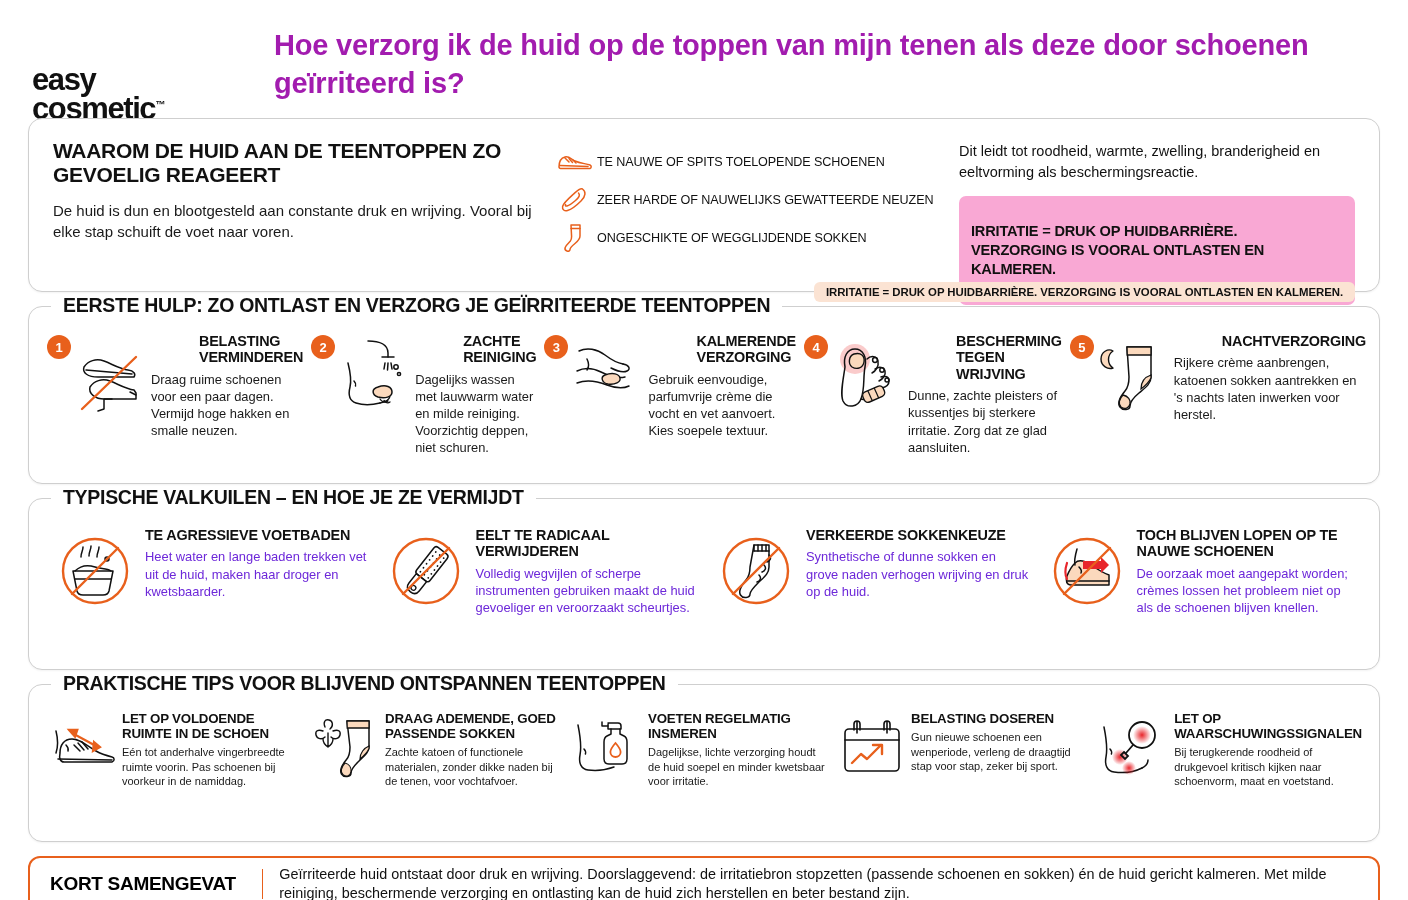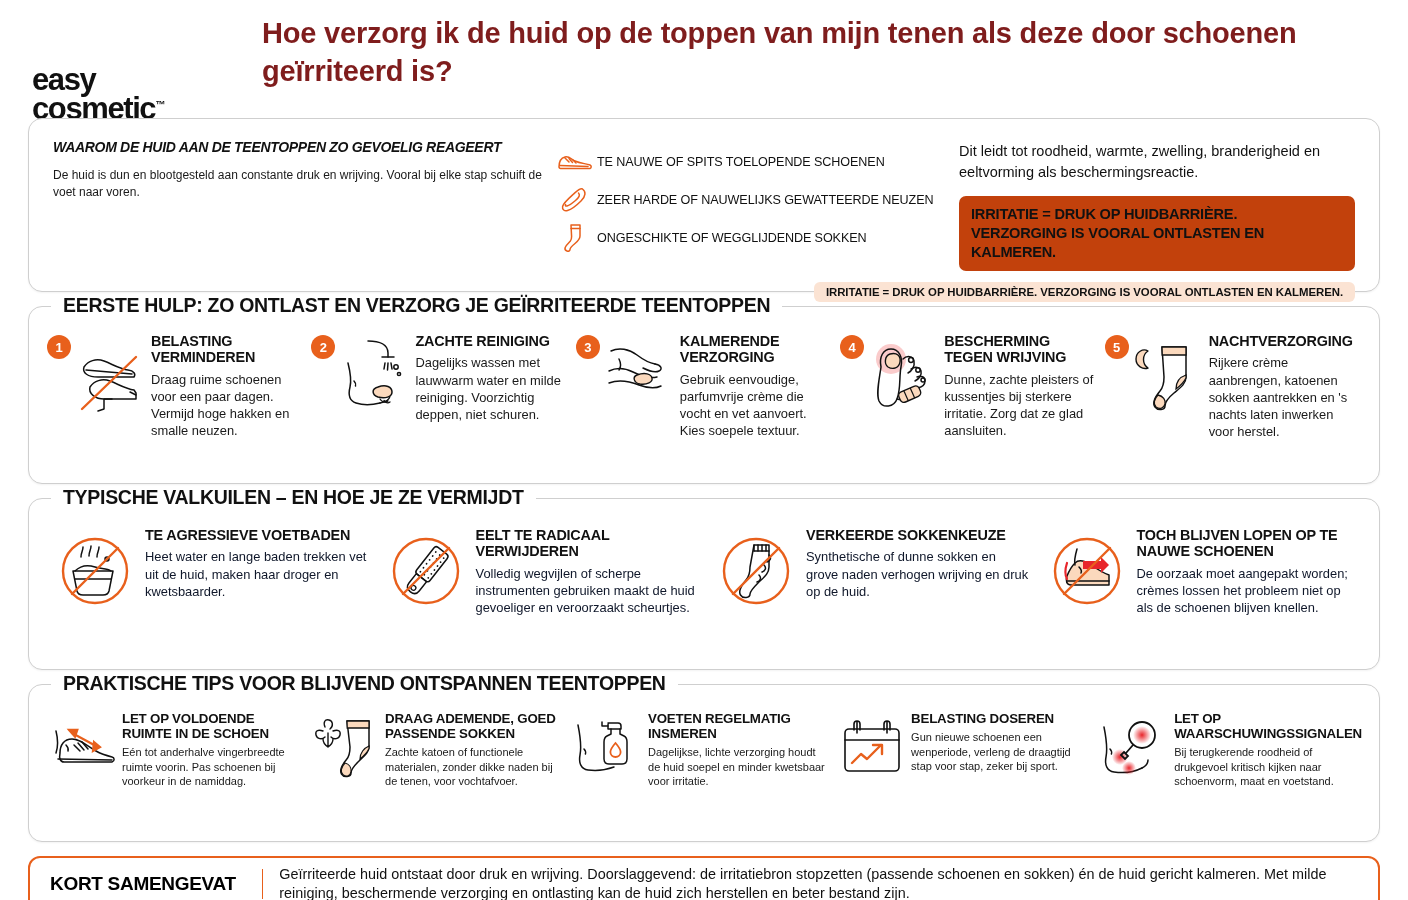--- a/index.html
+++ b/index.html
@@ -14,78 +14,78 @@
 
   
   .header{display:flex;align-items:flex-start;padding:14px 0 0 0;height:118px;box-sizing:border-box;}
   .logo{width:262px;flex:0 0 262px;padding-left:32px;box-sizing:border-box;padding-top:8px;margin-top:44px;}
   .logo-l1,.logo-l2{font-weight:bold;letter-spacing:-1.4px;line-height:0.93;color:#111;}
   .logo-l1{font-size:31px;}
   .logo-l2{font-size:31px;position:relative;display:inline-block;}
   .logo-tm{font-size:10px;vertical-align:super;font-weight:bold;letter-spacing:0;}
   .headline{flex:1;padding-right:40px;}
   .headline h1{
-    margin:0;font-size:29px;line-height:1.32;font-weight:bold;letter-spacing:-0.2px;color:#7f1d1d;
+    margin:12px;font-size:29px;line-height:1.32;font-weight:bold;letter-spacing:-0.2px;color:#a21caf;
   }
 
   
   .card{
     position:relative;
     border:1.4px solid #cfcfcf;
     border-radius:14px;
     background:#fff;
     box-sizing:border-box;
     margin:0 28px 14px 28px;
     box-shadow:0 1px 2px rgba(0,0,0,.05);
   }
   .card-title{
     position:absolute;top:-13px;left:22px;background:#fff;padding:0 12px;
     font-size:19.5px;font-weight:bold;letter-spacing:-0.3px;color:#111;white-space:nowrap;
   }
 
   
   .sec1{height:152px;padding:20px 24px 0 24px;display:flex;}
   .s1-left{width:500px;flex:0 0 500px;}
-  .s1-h{font-size:14px;font-weight:bold;line-height:1.16;letter-spacing:-0.3px;margin-bottom:12px;font-style:italic;}
-  .s1-p{font-size:12px;line-height:1.42;color:#1a1a1a;}
+  .s1-h{font-size:21px;font-weight:bold;line-height:1.16;letter-spacing:-0.3px;margin-bottom:12px;}
+  .s1-p{font-size:15px;line-height:1.42;color:#1a1a1a;}
   .s1-mid{width:400px;flex:0 0 400px;padding-top:4px;}
   .bullet{display:flex;align-items:center;height:38px;}
   .bullet .bi{width:44px;flex:0 0 44px;display:flex;align-items:center;justify-content:center;}
   .bullet .bt{font-size:12.6px;font-weight:normal;letter-spacing:-0.1px;color:#111;}
   .s1-right{flex:1;padding-top:2px;padding-left:6px;}
   .s1-right p{margin:0;font-size:14.5px;line-height:1.42;}
   .hl{
-    margin-top:14px;background:#c2410c;border-radius:7px;padding:9px 12px;
+    margin-top:14px;background:#f9a8d4;border-radius:7px;padding:26px 12px;
     font-size:14.6px;font-weight:bold;line-height:1.3;letter-spacing:-0.2px;
   }
   .hl-strip{
     position:absolute;right:24px;bottom:-11px;background:#fbe3d3;border-radius:6px;
     padding:4px 12px;font-size:11.4px;font-weight:bold;letter-spacing:-0.05px;white-space:nowrap;margin-left:36px;
   }
 
   
   .sec2{height:150px;padding:26px 14px 0 14px;display:flex;}
   .step{flex:1;display:flex;padding:0 4px;}
   .step-badge{
     width:24px;height:24px;flex:0 0 24px;border-radius:50%;background:#e8601c;color:#fff;
     font-size:13px;font-weight:bold;display:flex;align-items:center;justify-content:center;
     margin-right:2px;margin-top:2px;
   }
   .step-ill{width:74px;flex:0 0 74px;display:flex;align-items:flex-start;justify-content:center;padding-top:4px;}
   .step-txt{flex:1;padding-left:4px;}
-  .step-h{font-size:14.4px;font-weight:bold;line-height:1.14;letter-spacing:-0.2px;margin-bottom:5px;}
+  .step-h{font-size:14.4px;font-weight:bold;line-height:1.14;letter-spacing:-0.2px;margin-bottom:5px;margin-left:48px;}
   .step-p{font-size:12.9px;line-height:1.33;color:#1a1a1a;}
 
   
   .sec3{height:142px;padding:28px 14px 0 14px;display:flex;}
   .pit{flex:1;display:flex;padding:0 6px;}
   .pit-ill{width:92px;flex:0 0 92px;display:flex;align-items:flex-start;justify-content:center;padding-top:2px;}
   .pit-txt{flex:1;padding-left:4px;}
   .pit-h{font-size:14.4px;font-weight:bold;line-height:1.14;letter-spacing:-0.2px;margin-bottom:5px;}
-  .pit-p{font-size:12.9px;line-height:1.33;color:#0f172a;}
+  .pit-p{font-size:12.9px;line-height:1.33;color:#6d28d9;}
 
   
   .sec4{height:130px;padding:26px 12px 0 12px;display:flex;}
   .tip{flex:1;display:flex;padding:0 5px;}
   .tip-ill{width:74px;flex:0 0 74px;display:flex;align-items:flex-start;justify-content:center;padding-top:2px;}
   .tip-txt{flex:1;padding-left:2px;}
   .tip-h{font-size:13.3px;font-weight:bold;line-height:1.14;letter-spacing:-0.2px;margin-bottom:4px;}
   .tip-p{font-size:11px;line-height:1.32;color:#1a1a1a;}
 
   

